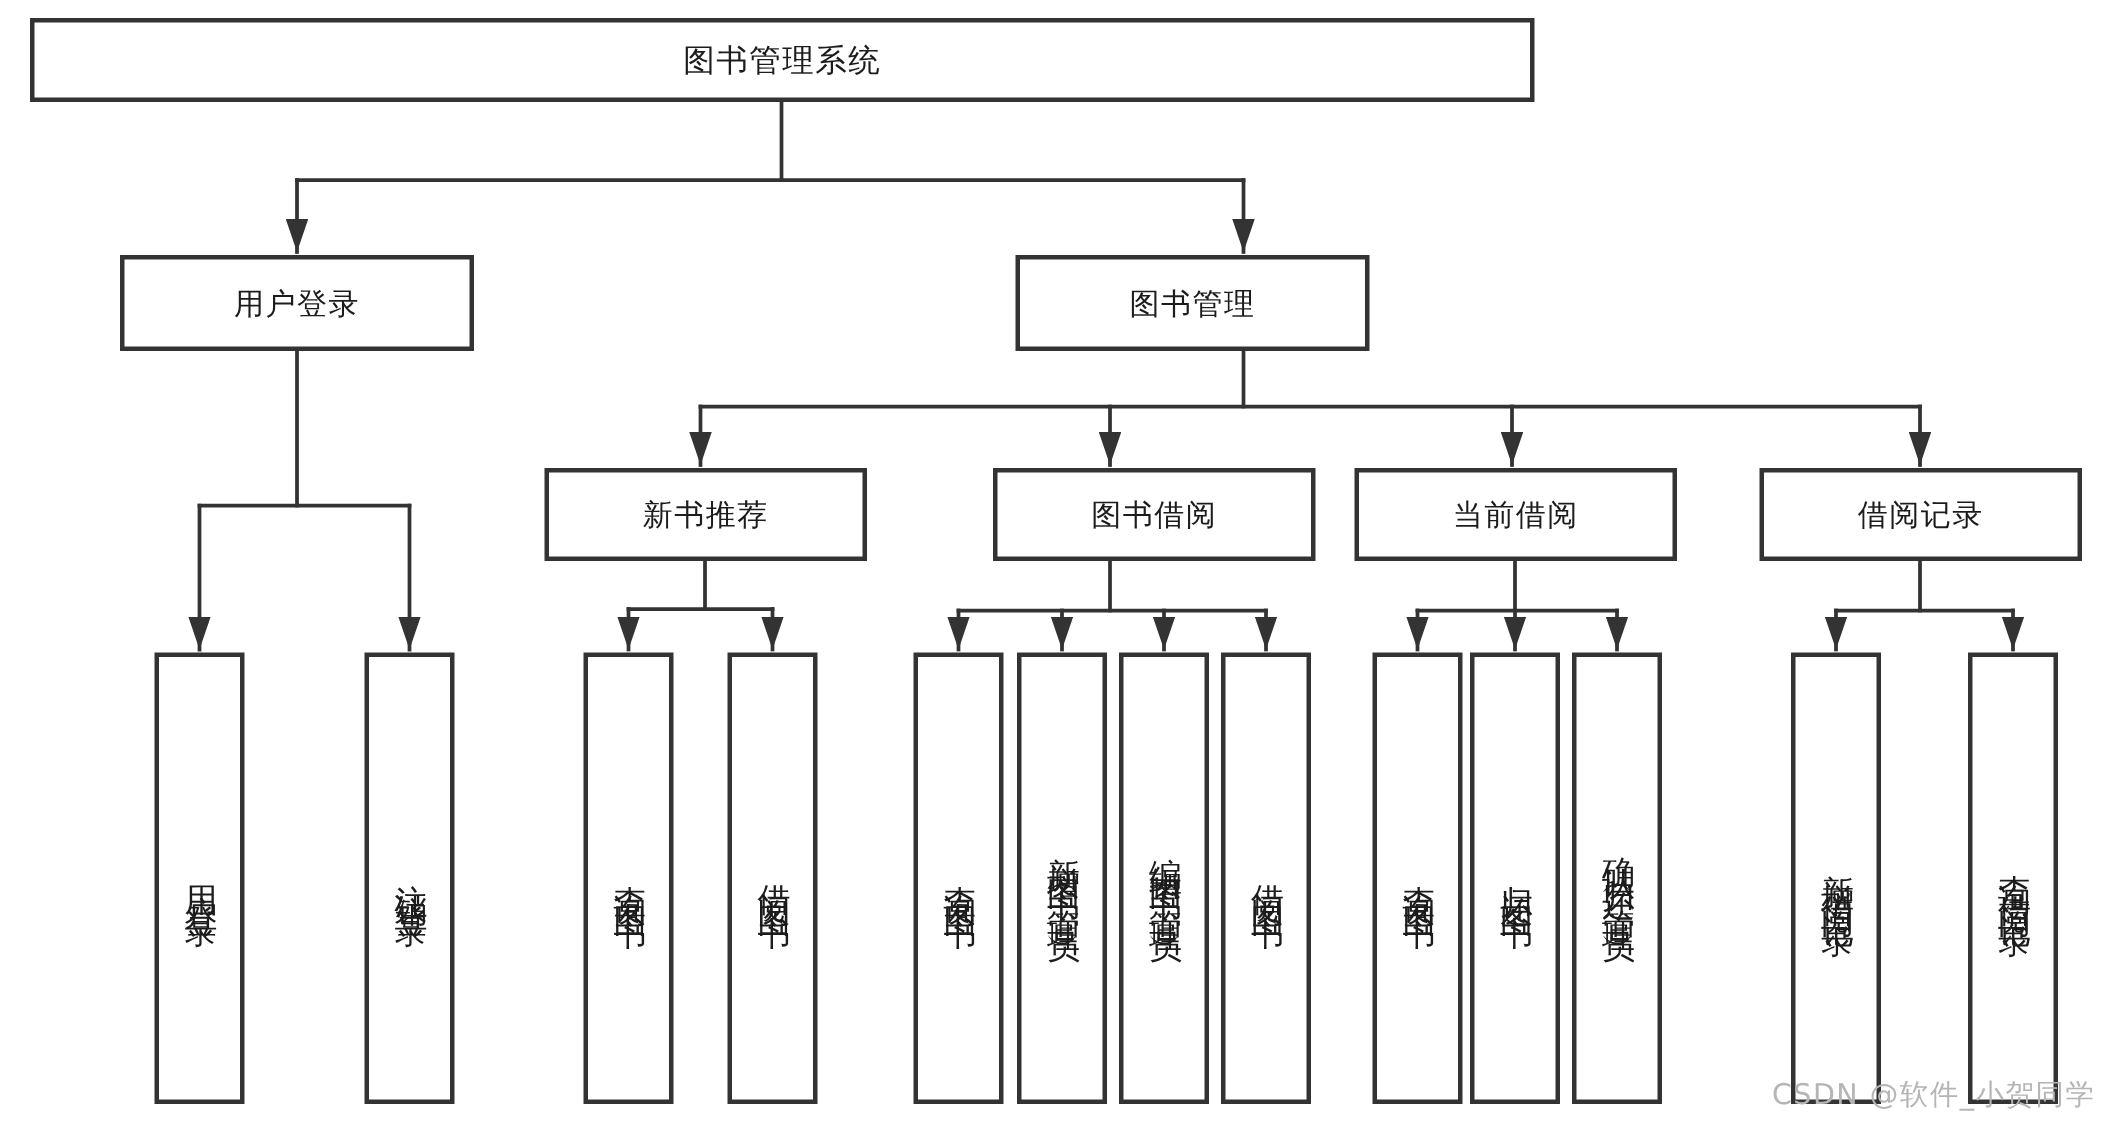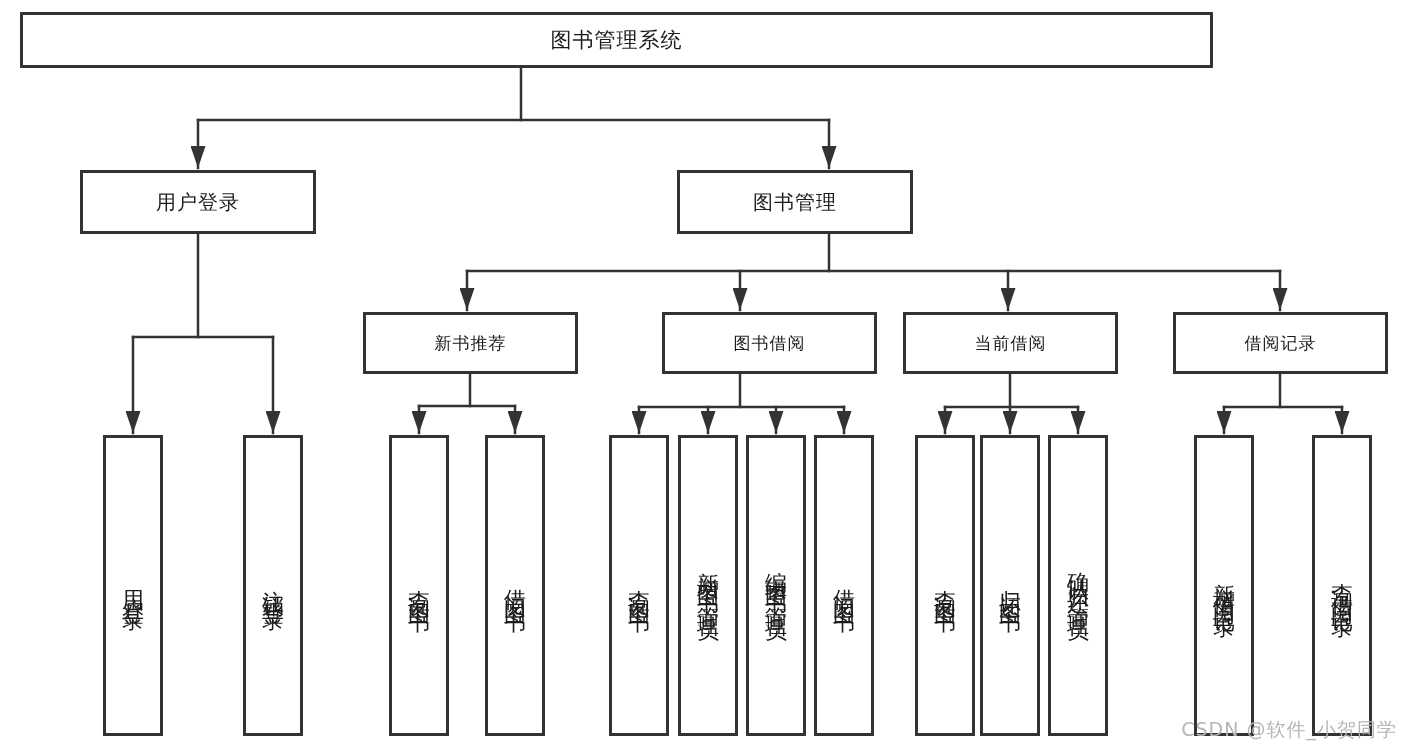--- a/index.html
+++ b/index.html
@@ -19,23 +19,23 @@
   .connectors{position:absolute;left:0;top:0;width:1405px;height:747px;}
   .node{
     position:absolute;
     background:var(--background);
     border:3px solid var(--line);
     box-sizing:border-box;
     display:flex;align-items:center;justify-content:center;
     color:var(--text);
     z-index:2;
   }
-  .node-root{left:20px;top:12px;width:1193px;height:56px;font-size:21px;letter-spacing:1px;}
+  .node-root{left:20px;top:12px;width:1003px;height:56px;font-size:21px;letter-spacing:1px;}
   .node-l2{top:170px;width:236px;height:64px;font-size:20px;letter-spacing:1px;}
-  .node-l3{top:312px;width:215px;height:62px;font-size:17px;letter-spacing:1px;}
+  .node-l3{top:312px;width:215px;height:62px;font-size:20px;letter-spacing:1px;}
   .node-leaf{top:435px;width:60px;height:301px;}
   .node-leaf .vtext{
     writing-mode:vertical-rl;
     text-orientation:mixed;
     font-size:22px;
     letter-spacing:7px;
     line-height:1;
     white-space:nowrap;
     color:var(--text);
   }

